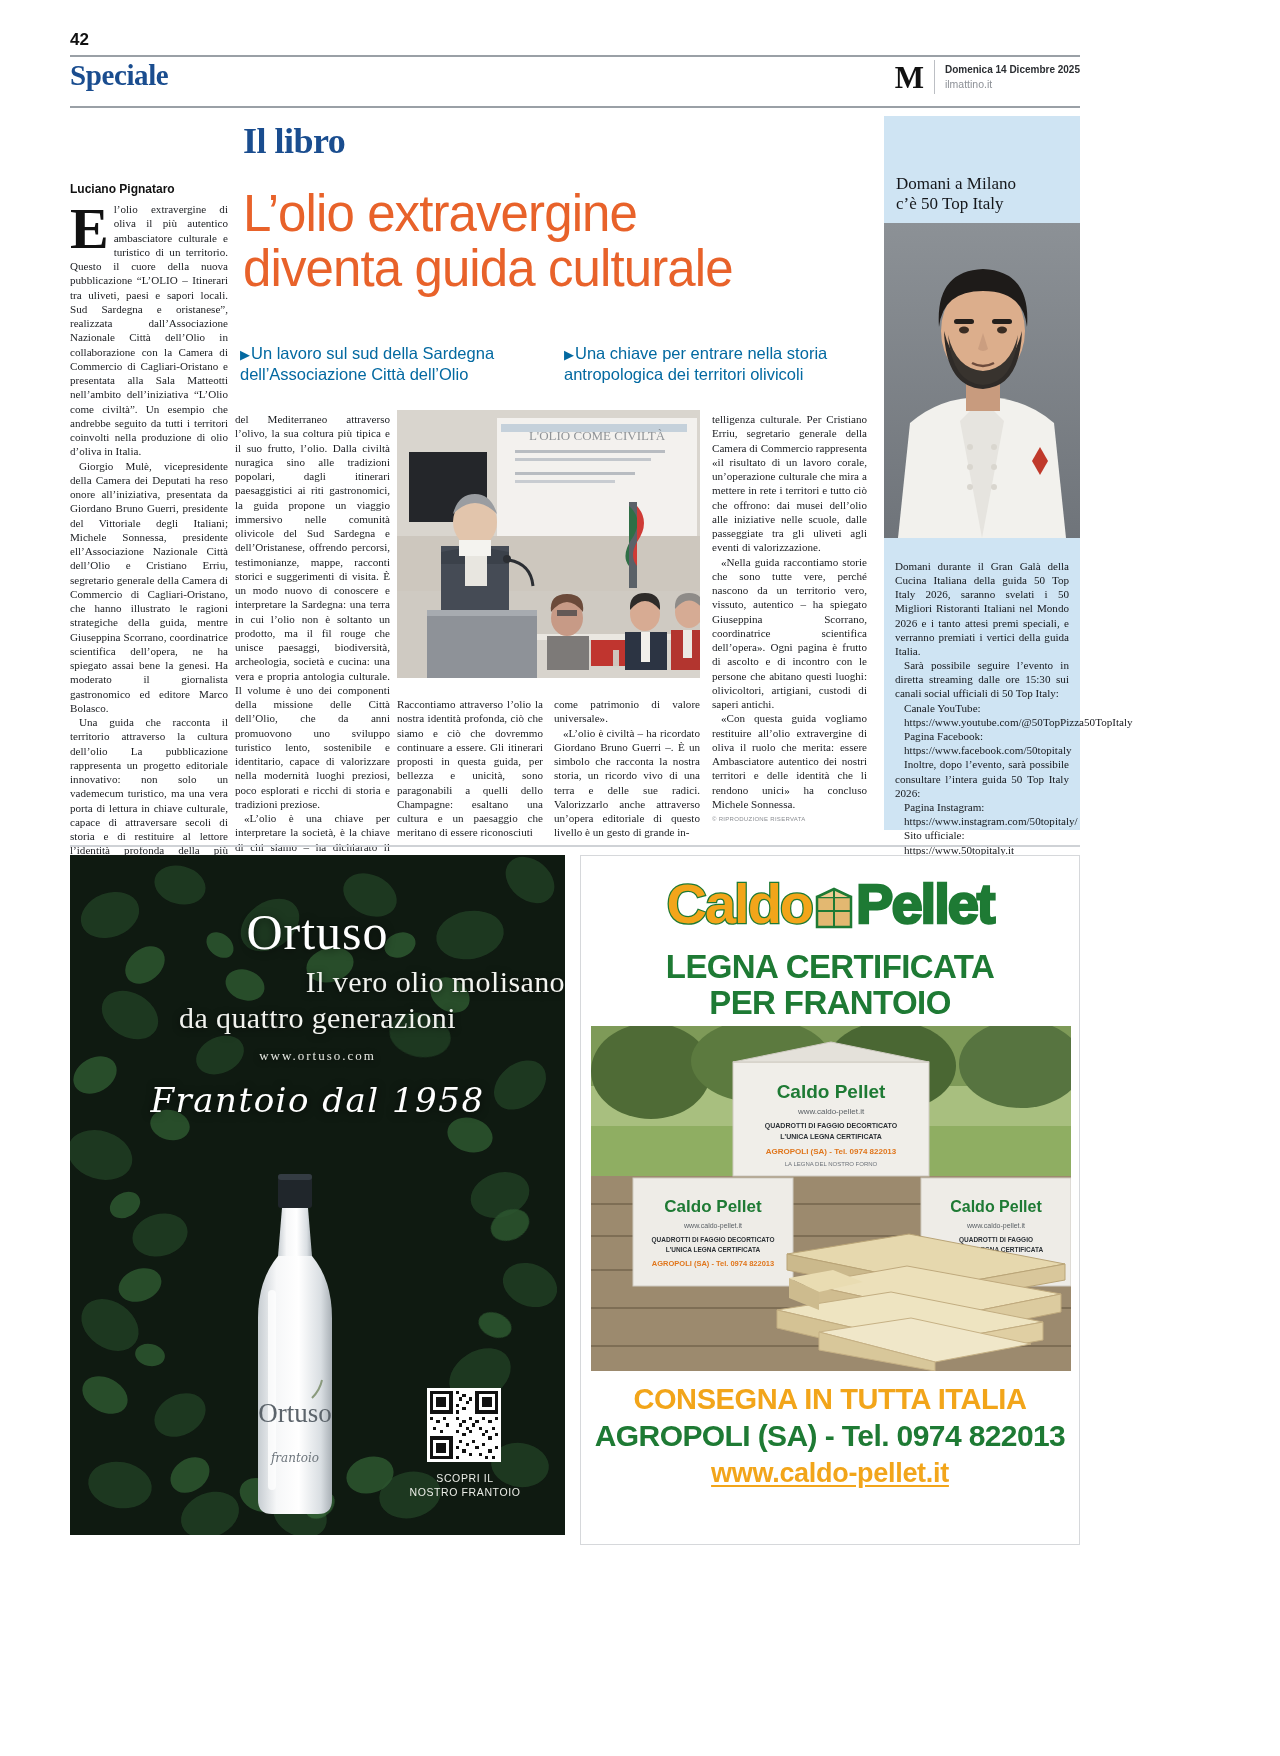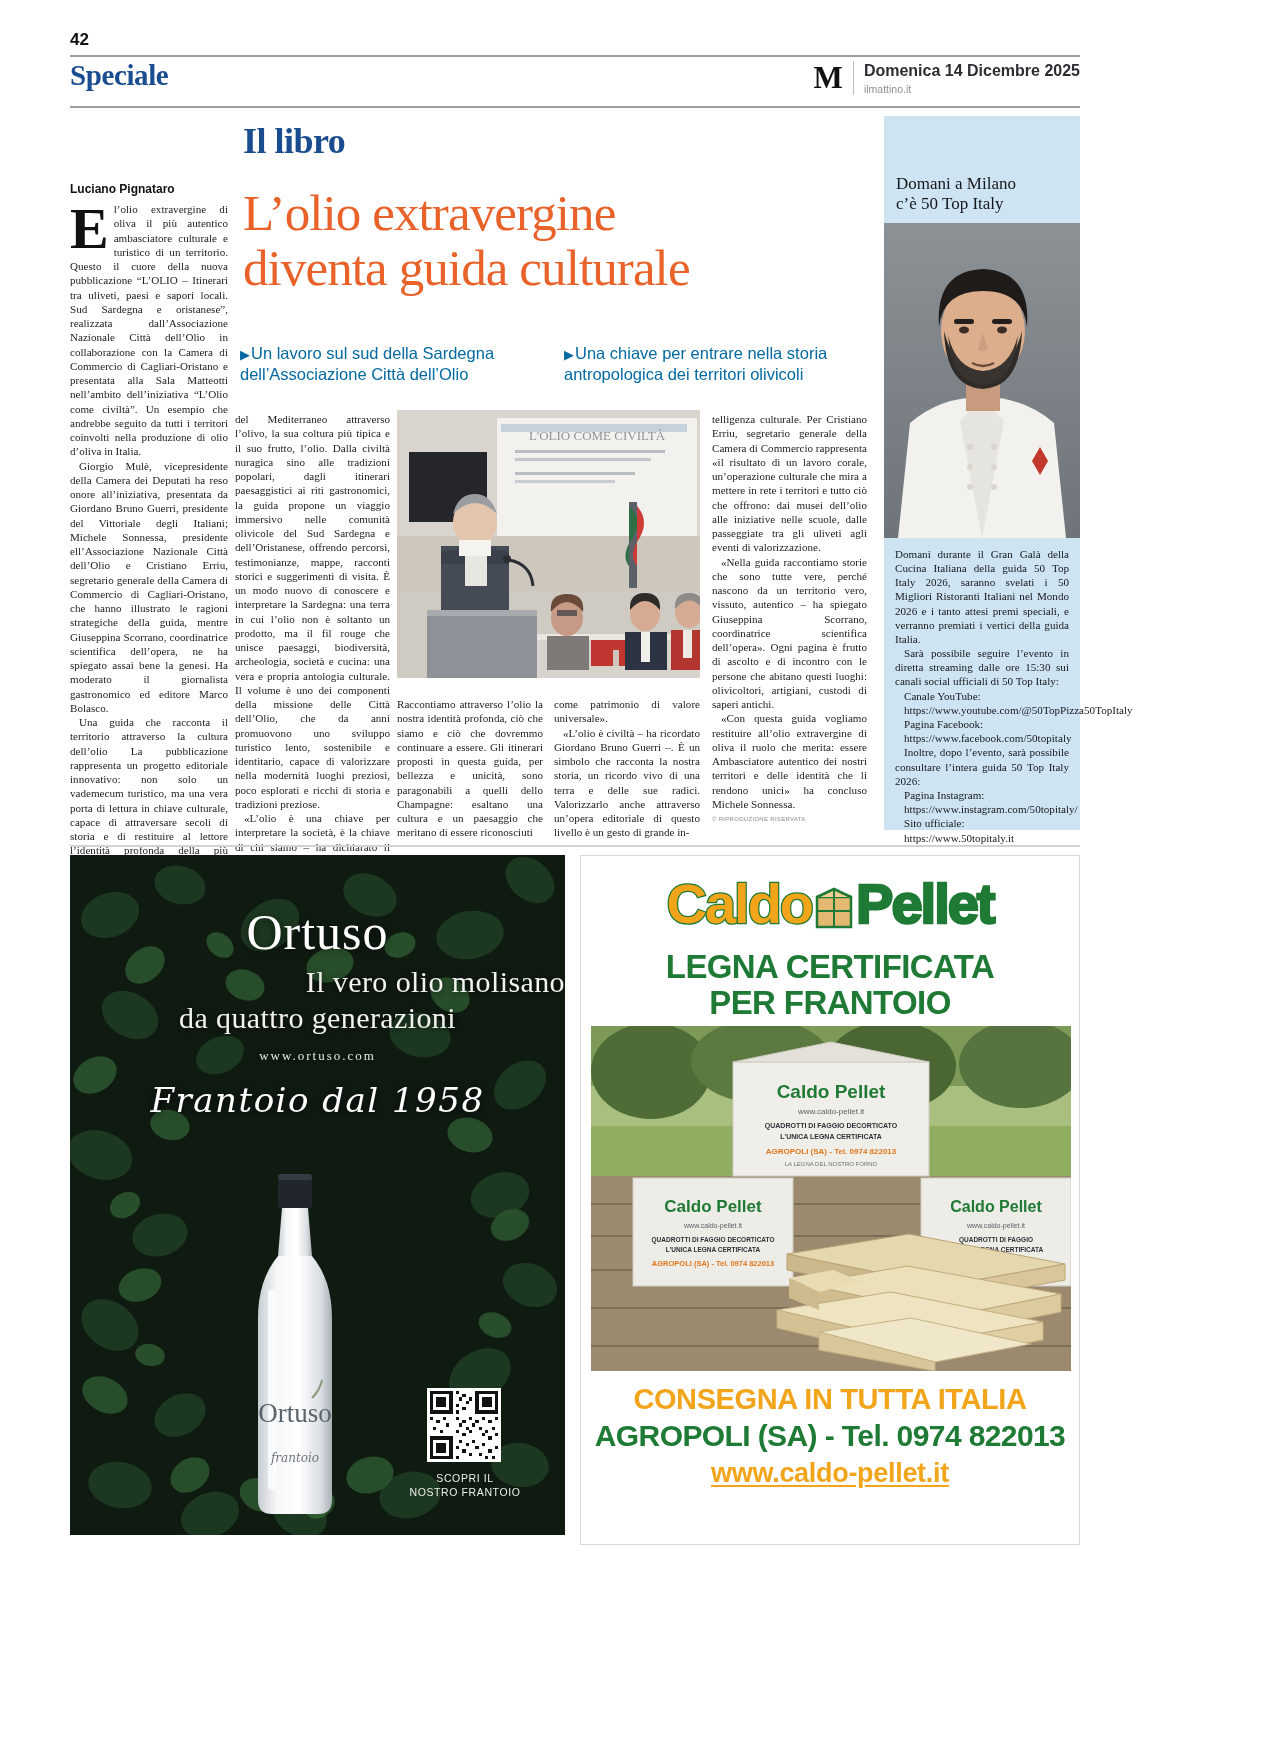--- a/index.html
+++ b/index.html
@@ -37,36 +37,36 @@
     display: flex; align-items: center; gap: 10px;
   }
   .m-logo {
     font-family: "Liberation Serif", serif;
     font-weight: bold; font-size: 31px; line-height: 1; color: #111;
   }
   .m-divider { width: 1px; height: 34px; background: #bcbfc4; }
   .m-dateblock { line-height: 1.35; }
   .m-date {
     font-family: "Liberation Sans", sans-serif;
-    font-size: 16px; font-weight: bold; color: #2a2d31; white-space: nowrap;
+    font-size: 10px; font-weight: bold; color: #2a2d31; white-space: nowrap;
   }
   .m-site {
     font-family: "Liberation Sans", sans-serif;
     font-size: 10.5px; color: #8d9197;
   }
 
   
   .kicker {
     position: absolute; left: 243px; top: 120px;
     font-family: Liberation Serif, serif;
     font-weight: bold; font-size: 36px; color: #1a4d8f; letter-spacing: -0.5px;
   }
   .headline {
     position: absolute; left: 243px; top: 186px; width: 630px;
-    font-family: Liberation Serif, serif;
+    font-family: Liberation Sans, sans-serif;
     font-size: 51px; line-height: 1.08; color: #e8622a;
     letter-spacing: -0.9px;
   }
   .subdecks {
     position: absolute; left: 240px; top: 343px; width: 632px;
     display: flex; gap: 16px;
   }
   .subdeck {
     flex: 1;
     font-family: Liberation Sans, sans-serif;
@@ -129,21 +129,21 @@
     width: 196px; height: 315px; overflow: hidden; position: relative;
     background: #6e7177;
   }
   .sb-body {
     padding: 9px 11px 8px 11px;
     font-family: "Liberation Serif", serif;
     font-size: 11.1px; line-height: 1.28; text-align: justify;
     color: #16181c; -webkit-hyphens: auto; hyphens: auto;
   }
   .sb-body p { text-indent: 9px; margin: 0; }
-  .sb-body p.first { text-indent: 0; }
+  .sb-body p.first { text-indent: 0; margin-top: 12px; }
 
   
   .ad-rule {
     position: absolute; left: 70px; top: 845px; width: 1010px;
     border-top: 2px solid #cfd2d6;
   }
   .ad-left {
     position: absolute; left: 70px; top: 855px; width: 495px; height: 680px;
     overflow: hidden; background: #737373;
   }

